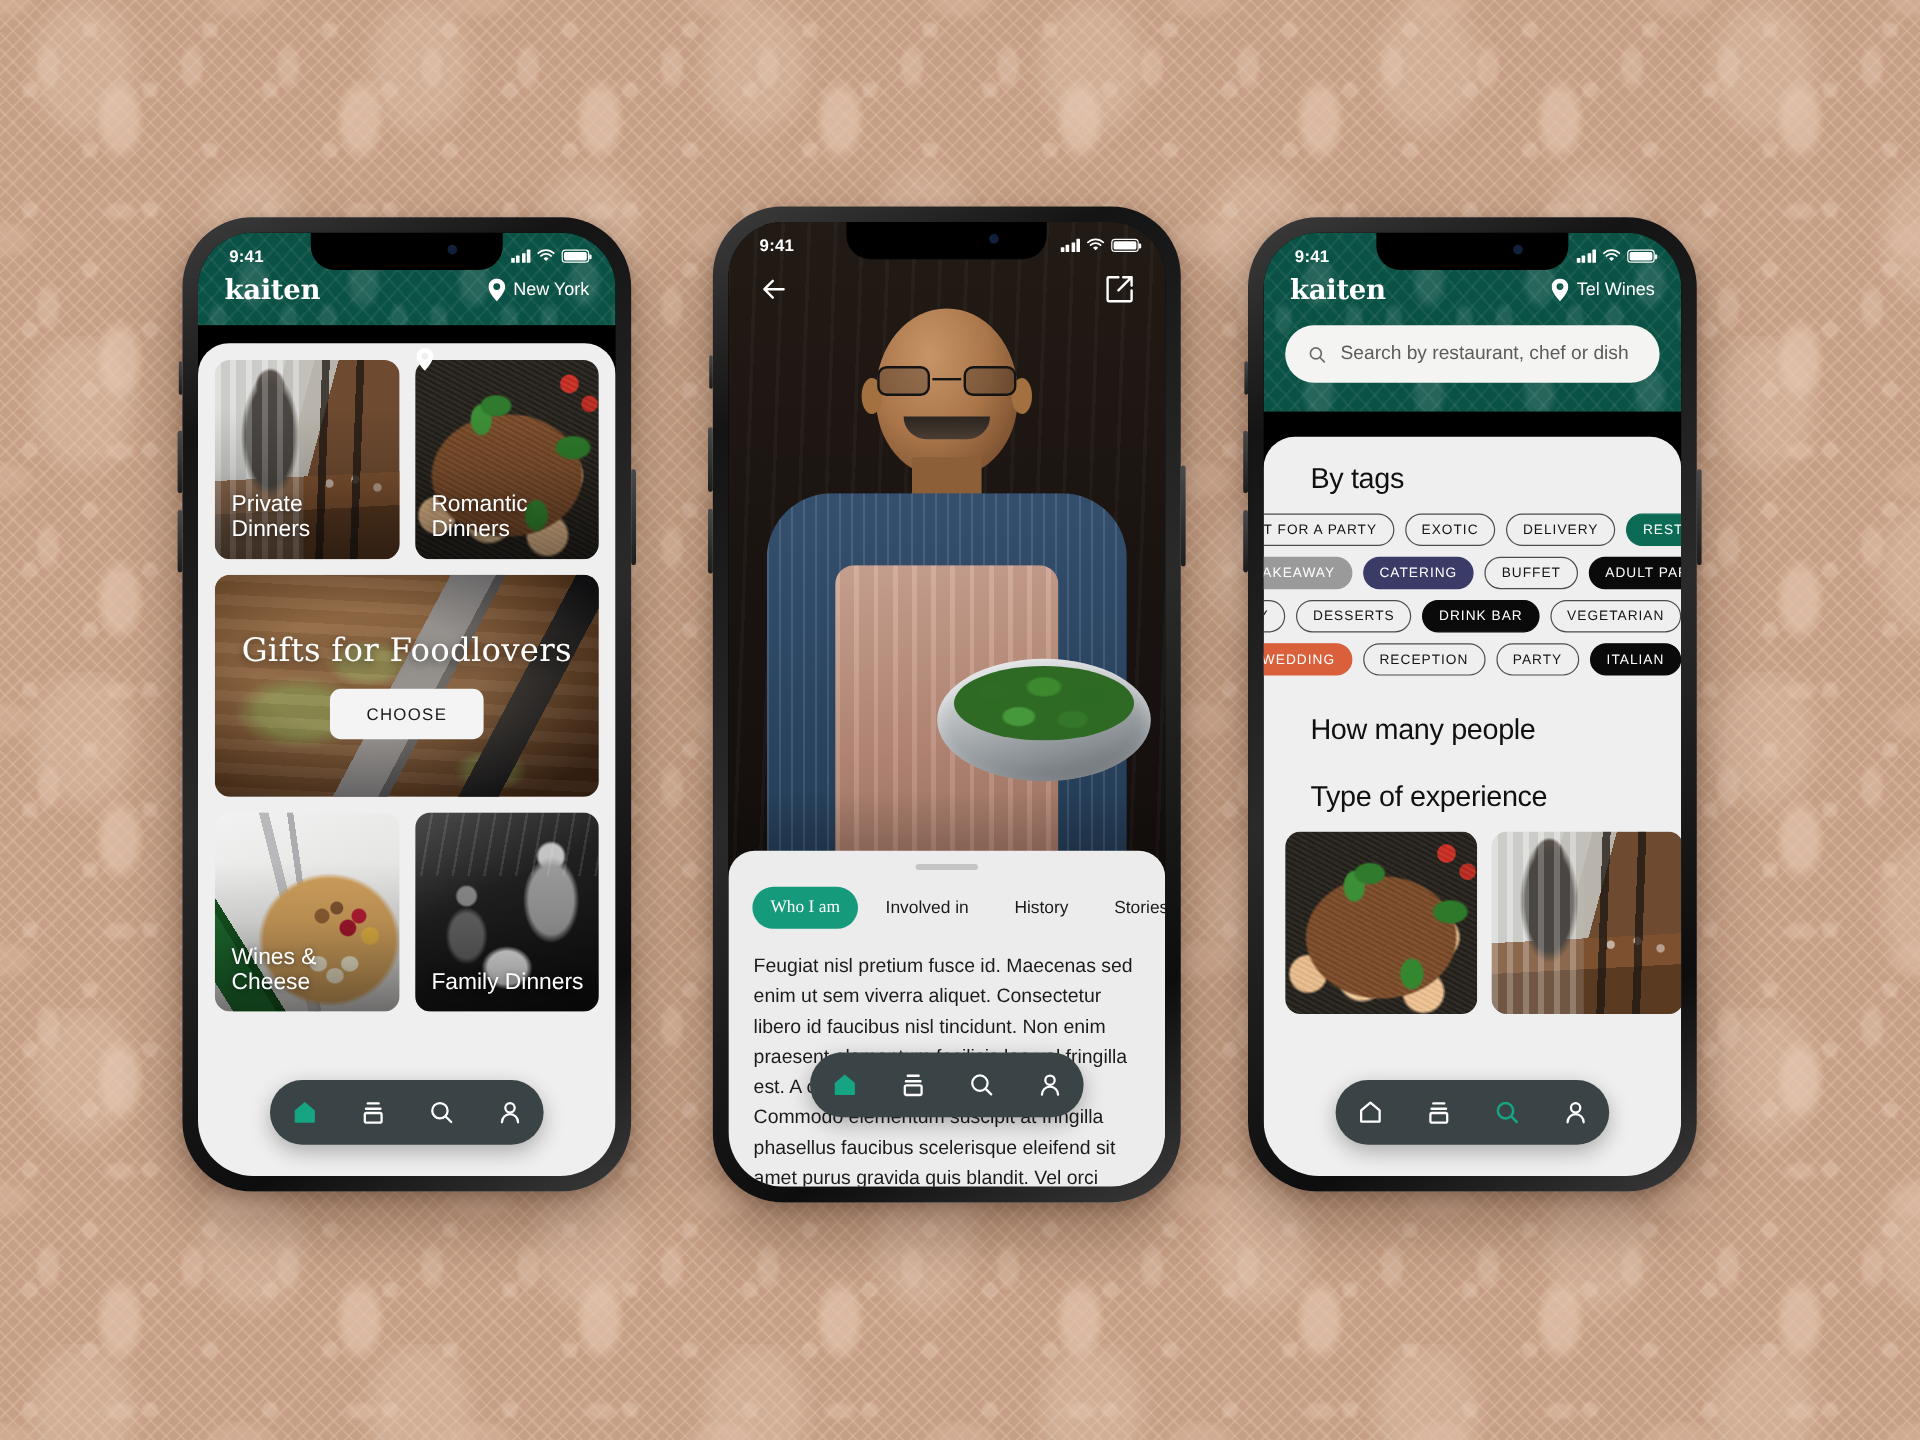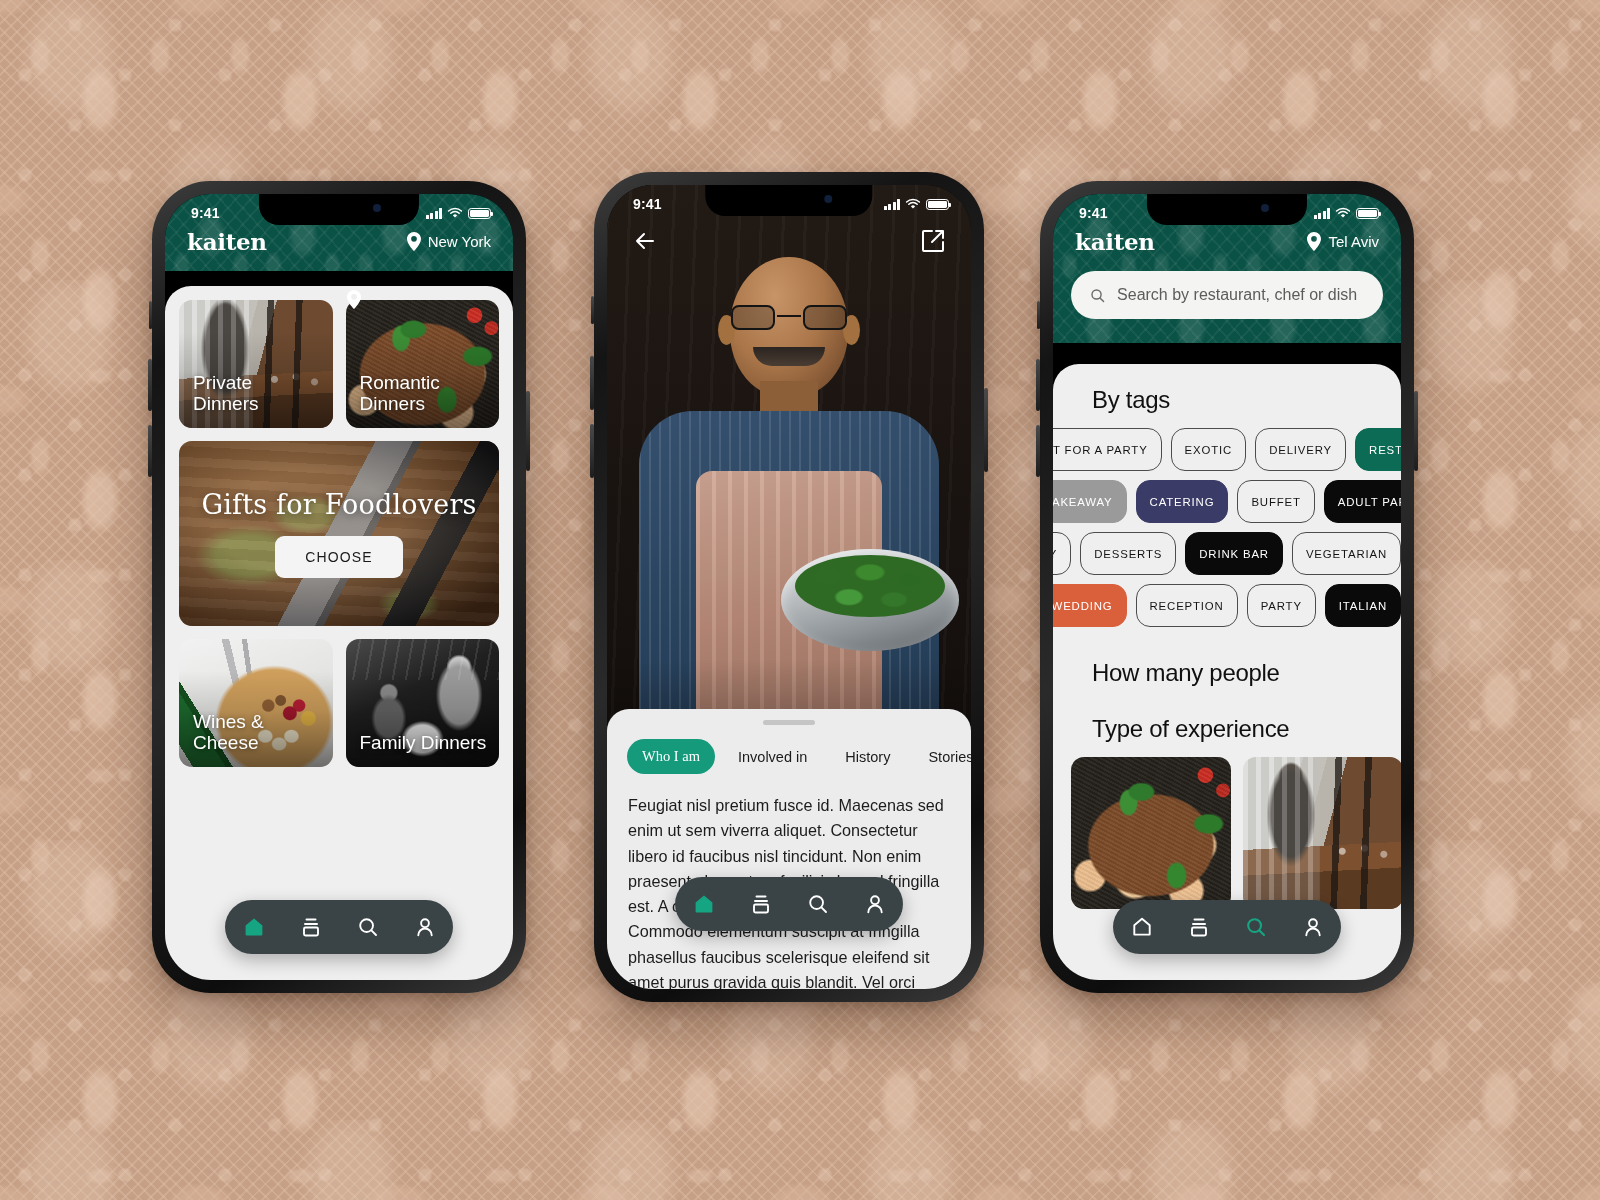--- a/index.html
+++ b/index.html
@@ -151,21 +151,21 @@
   
   .sheet {
     position: absolute; left: 0; right: 0;
     background: #efefef;
     border-top-left-radius: 26px; border-top-right-radius: 26px;
   }
 
   .cardgrid { padding: 14px; display: flex; flex-direction: column; gap: 13px; }
   .row2 { display: flex; gap: 13px; }
   .tile {
-    position: relative; flex: 1; height: 128px;
+    position: relative; flex: 1; height: 166px;
     border-radius: 13px; overflow: hidden;
     display: flex; align-items: flex-end;
   }
   .tile .tlabel {
     position: relative; z-index: 3;
     color: #fff; font-size: 19px; line-height: 1.1;
     padding: 0 0 13px 14px; font-weight: 400;
     text-shadow: 0 1px 5px rgba(0,0,0,.5);
   }
   .tile .shade {
@@ -434,21 +434,21 @@
     border: none; outline: none; background: transparent;
     font-size: 16px; color: #4d4d4d; width: 100%;
     font-family: "Liberation Sans", sans-serif;
   }
   .searchbar input::placeholder { color: #5c5c5c; }
   .filter-sheet { top: 170px; bottom: 0; padding: 22px 0 0 0; overflow: hidden; }
   .sec-title { font-size: 24px; color: #101010; padding: 0 39px; font-weight: 400; letter-spacing: -.3px; }
   .chiprow { display: flex; gap: 9px; padding: 0 0 0 8px; margin-top: 14px; white-space: nowrap; }
   .chip {
     display: inline-flex; align-items: center; justify-content: center;
-    height: 43px; padding: 4px 13px; border-radius: 14px;
+    height: 27px; padding: 4px 13px; border-radius: 14px;
     font-size: 11.4px; letter-spacing: .85px;
     border: 1.2px solid #4c4c4c; color: #141414; background: transparent;
     cursor: pointer; flex: 0 0 auto;
   }
   .chip.green  { background:#0b6b55; border-color:#0b6b55; color:#fff; }
   .chip.black  { background:#0a0a0a; border-color:#0a0a0a; color:#fff; }
   .chip.navy   { background:#3b3b68; border-color:#3b3b68; color:#fff; }
   .chip.gray   { background:#9a9a9a; border-color:#9a9a9a; color:#fff; }
   .chip.orange { background:#d9603b; border-color:#d9603b; color:#fff; }
 
@@ -724,21 +724,21 @@
       </span>
     </div>
 
     <div class="green-head" style="padding-bottom:2px">
       <div class="head-row">
         <div class="logo">kaiten</div>
         <div class="loc">
           <svg class="pin" viewBox="0 0 14 19">
             <path d="M7 0C3.2 0 0 3.1 0 6.9 0 12 7 19 7 19s7-7 7-12.1C14 3.1 10.8 0 7 0zm0 9.7A2.8 2.8 0 1 1 7 4a2.8 2.8 0 0 1 0 5.7z" fill="#fff"></path>
           </svg>
-          <span>Tel Aviv</span>
+          <span>Tel Wines</span>
         </div>
       </div>
       <div class="searchbar">
         <svg width="19" height="19" viewBox="0 0 24 24">
           <circle cx="10.6" cy="10.6" r="6.4" fill="none" stroke="#6b6b6b" stroke-width="2"></circle>
           <path d="M15.4 15.4 20.5 20.5" stroke="#6b6b6b" stroke-width="2" stroke-linecap="round"></path>
         </svg>
         <input placeholder="Search by restaurant, chef or dish" style="">
       </div>
     </div>

